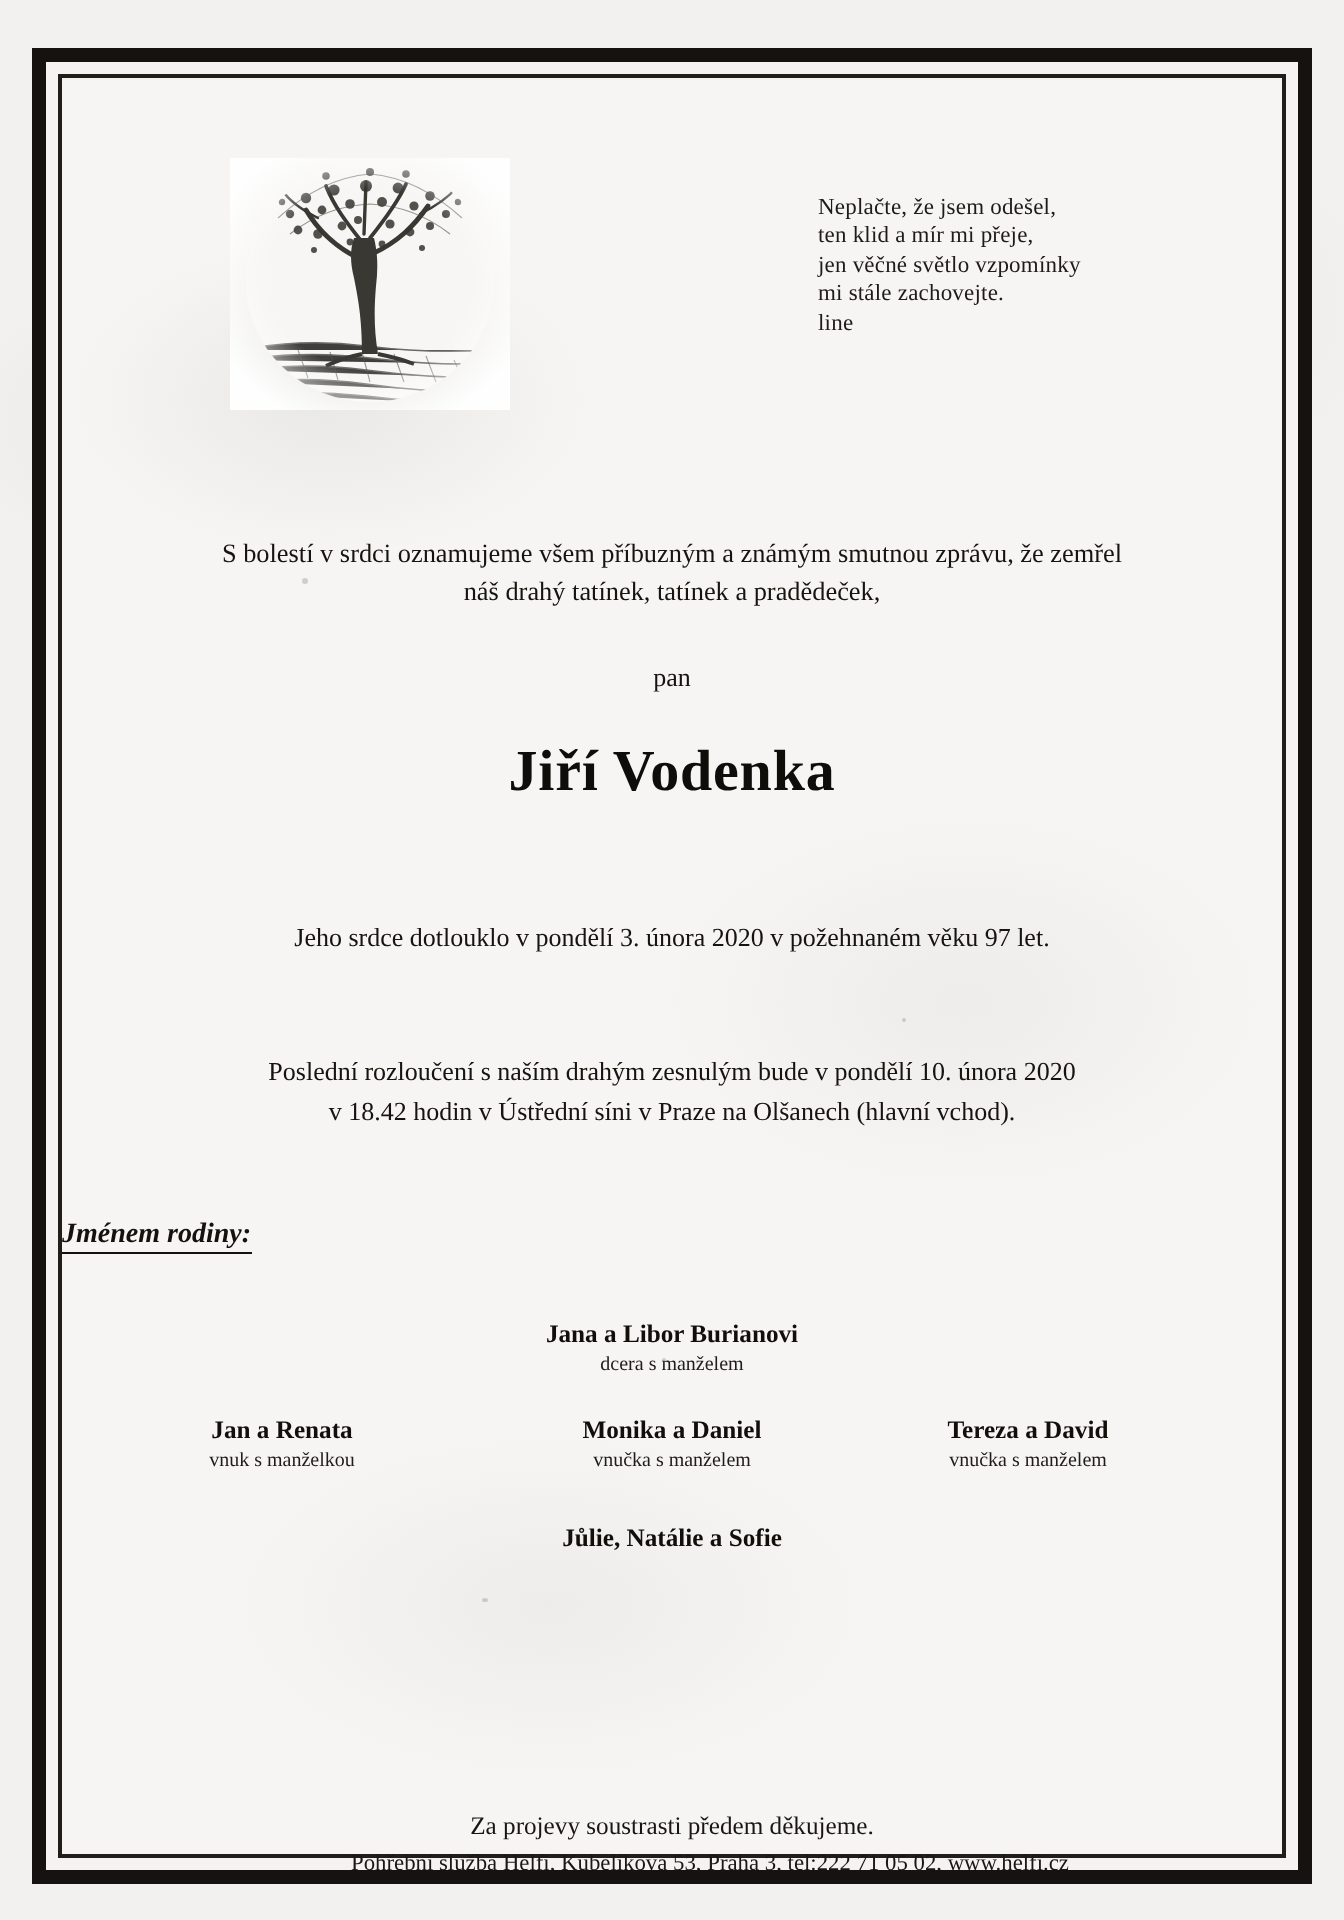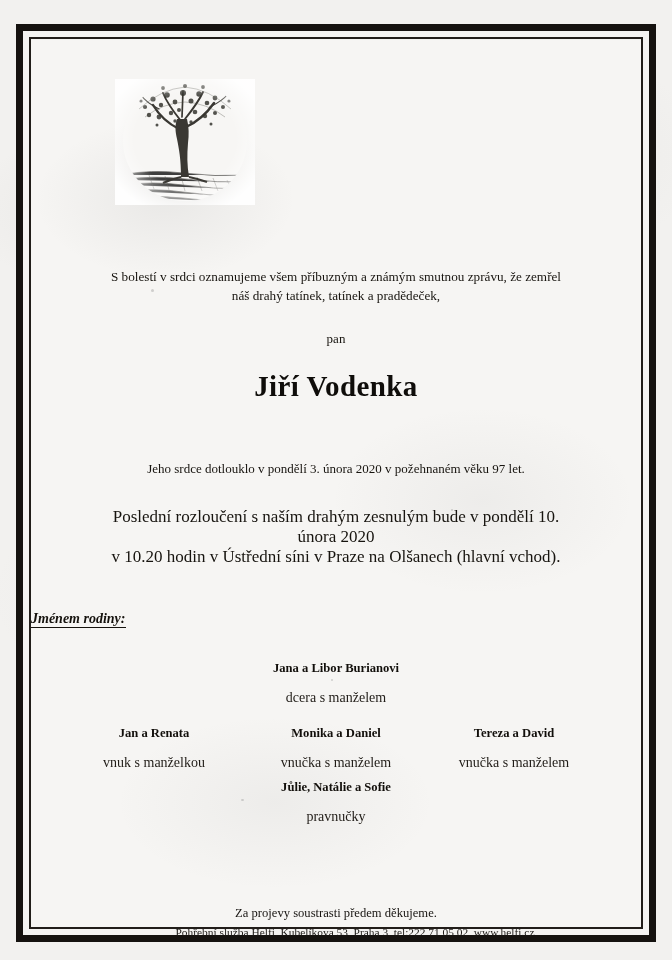--- a/index.html
+++ b/index.html
@@ -107,23 +107,23 @@
     font-size: 29px;
     font-weight: bold;
     letter-spacing: 0.4px;
     color: #0f0d0a;
   }
   .heart {
     margin-top: 56px;
     font-size: 13px;
   }
   .farewell {
-    margin-top: 29px;
+    margin-top: 48px;
     padding: 0 68px;
-    font-size: 17px;
+    font-size: 13px;
     line-height: 20px;
   }
 
   .family-title {
     margin-top: 44px;
     text-align: left;
     font-size: 14px;
     font-style: italic;
     font-weight: bold;
     color: #15120d;
@@ -141,34 +141,34 @@
   }
   .fam-center {
     text-align: center;
   }
   .fam-names {
     font-size: 12.6px;
     font-weight: bold;
     color: #120f0b;
   }
   .fam-rel {
-    font-size: 14px;
-    margin-top: 14px;
+    font-size: 10px;
+    margin-top: 2px;
     color: #201c17;
   }
   .fam-row {
     position: relative;
     margin-top: 20px;
     height: 34px;
   }
   .fam-col {
     position: absolute;
     text-align: center;
   }
-  .fam-col.left  { left: 48px;  width: 150px; }
+  .fam-col.left  { left: 35px;  width: 150px; }
   .fam-col.mid   { left: 50%;   transform: translateX(-50%); width: 190px; }
   .fam-col.right { right: 52px; width: 150px; }
   .fam-last {
     margin-top: 20px;
     text-align: center;
   }
 
   .thanks {
     position: absolute;
     left: 0;
@@ -297,36 +297,43 @@
                 </g>
                 <g stroke="#45443d" stroke-width="0.6" opacity="0.55" fill="none">
                   <path d="M24 30 q22 -20 46 -22 q24 2 46 22"></path>
                   <path d="M30 38 q18 -14 40 -15 q22 1 40 15"></path>
                 </g>
               </g>
               <rect x="0" y="0" width="140" height="126" fill="url(#vig)"></rect>
             </svg>
           </div>
 
+          <div class="verse">
+            <div>Neplačte, že jsem odešel,</div>
+            <div>ten klid a mír mi přeje,</div>
+            <div>jen věčné světlo vzpomínky</div>
+            <div>mi stále zachovejte.</div>
+            <div>line</div>
+          </div>
         </div>
 
         <div class="para announce">
           <div>S bolestí v srdci oznamujeme všem příbuzným a známým smutnou zprávu, že zemřel</div>
           <div>náš drahý tatínek, tatínek a pradědeček,</div>
         </div>
 
         <div class="para pan">pan</div>
 
         <div class="name">Jiří Vodenka</div>
 
         <div class="para heart">Jeho srdce dotlouklo v pondělí 3. února 2020 v požehnaném věku 97 let.</div>
 
         <div class="para farewell">
           <div>Poslední rozloučení s naším drahým zesnulým bude v pondělí 10. února 2020</div>
-          <div>v 10.20 hodin v Ústřední síni v Praze na Olšanech (hlavní vchod).</div>
+          <div>v 18.42 hodin v Ústřední síni v Praze na Olšanech (hlavní vchod).</div>
         </div>
 
         <div class="family-title">
           <span>Jménem rodiny:</span>
         </div>
 
         <div class="family">
 
           <div class="fam-center">
             <div class="fam-names">Jana a Libor Burianovi</div>
@@ -343,21 +350,20 @@
               <div class="fam-rel">vnučka s manželem</div>
             </div>
             <div class="fam-col right">
               <div class="fam-names">Tereza a David</div>
               <div class="fam-rel">vnučka s manželem</div>
             </div>
           </div>
 
           <div class="fam-last">
             <div class="fam-names">Jůlie, Natálie a Sofie</div>
-            <div class="fam-rel">pravnučky</div>
           </div>
         </div>
 
         <div class="thanks">Za projevy soustrasti předem děkujeme.</div>
 
         <div class="bands"></div>
         <div class="speck" style="left:120px; top:250px; width:3px; height:3px;"></div>
         <div class="speck" style="left:420px; top:470px; width:2px; height:2px;"></div>
         <div class="speck" style="left:300px; top:640px; width:2px; height:2px;"></div>
         <div class="speck" style="left:210px; top:760px; width:3px; height:2px;"></div>

